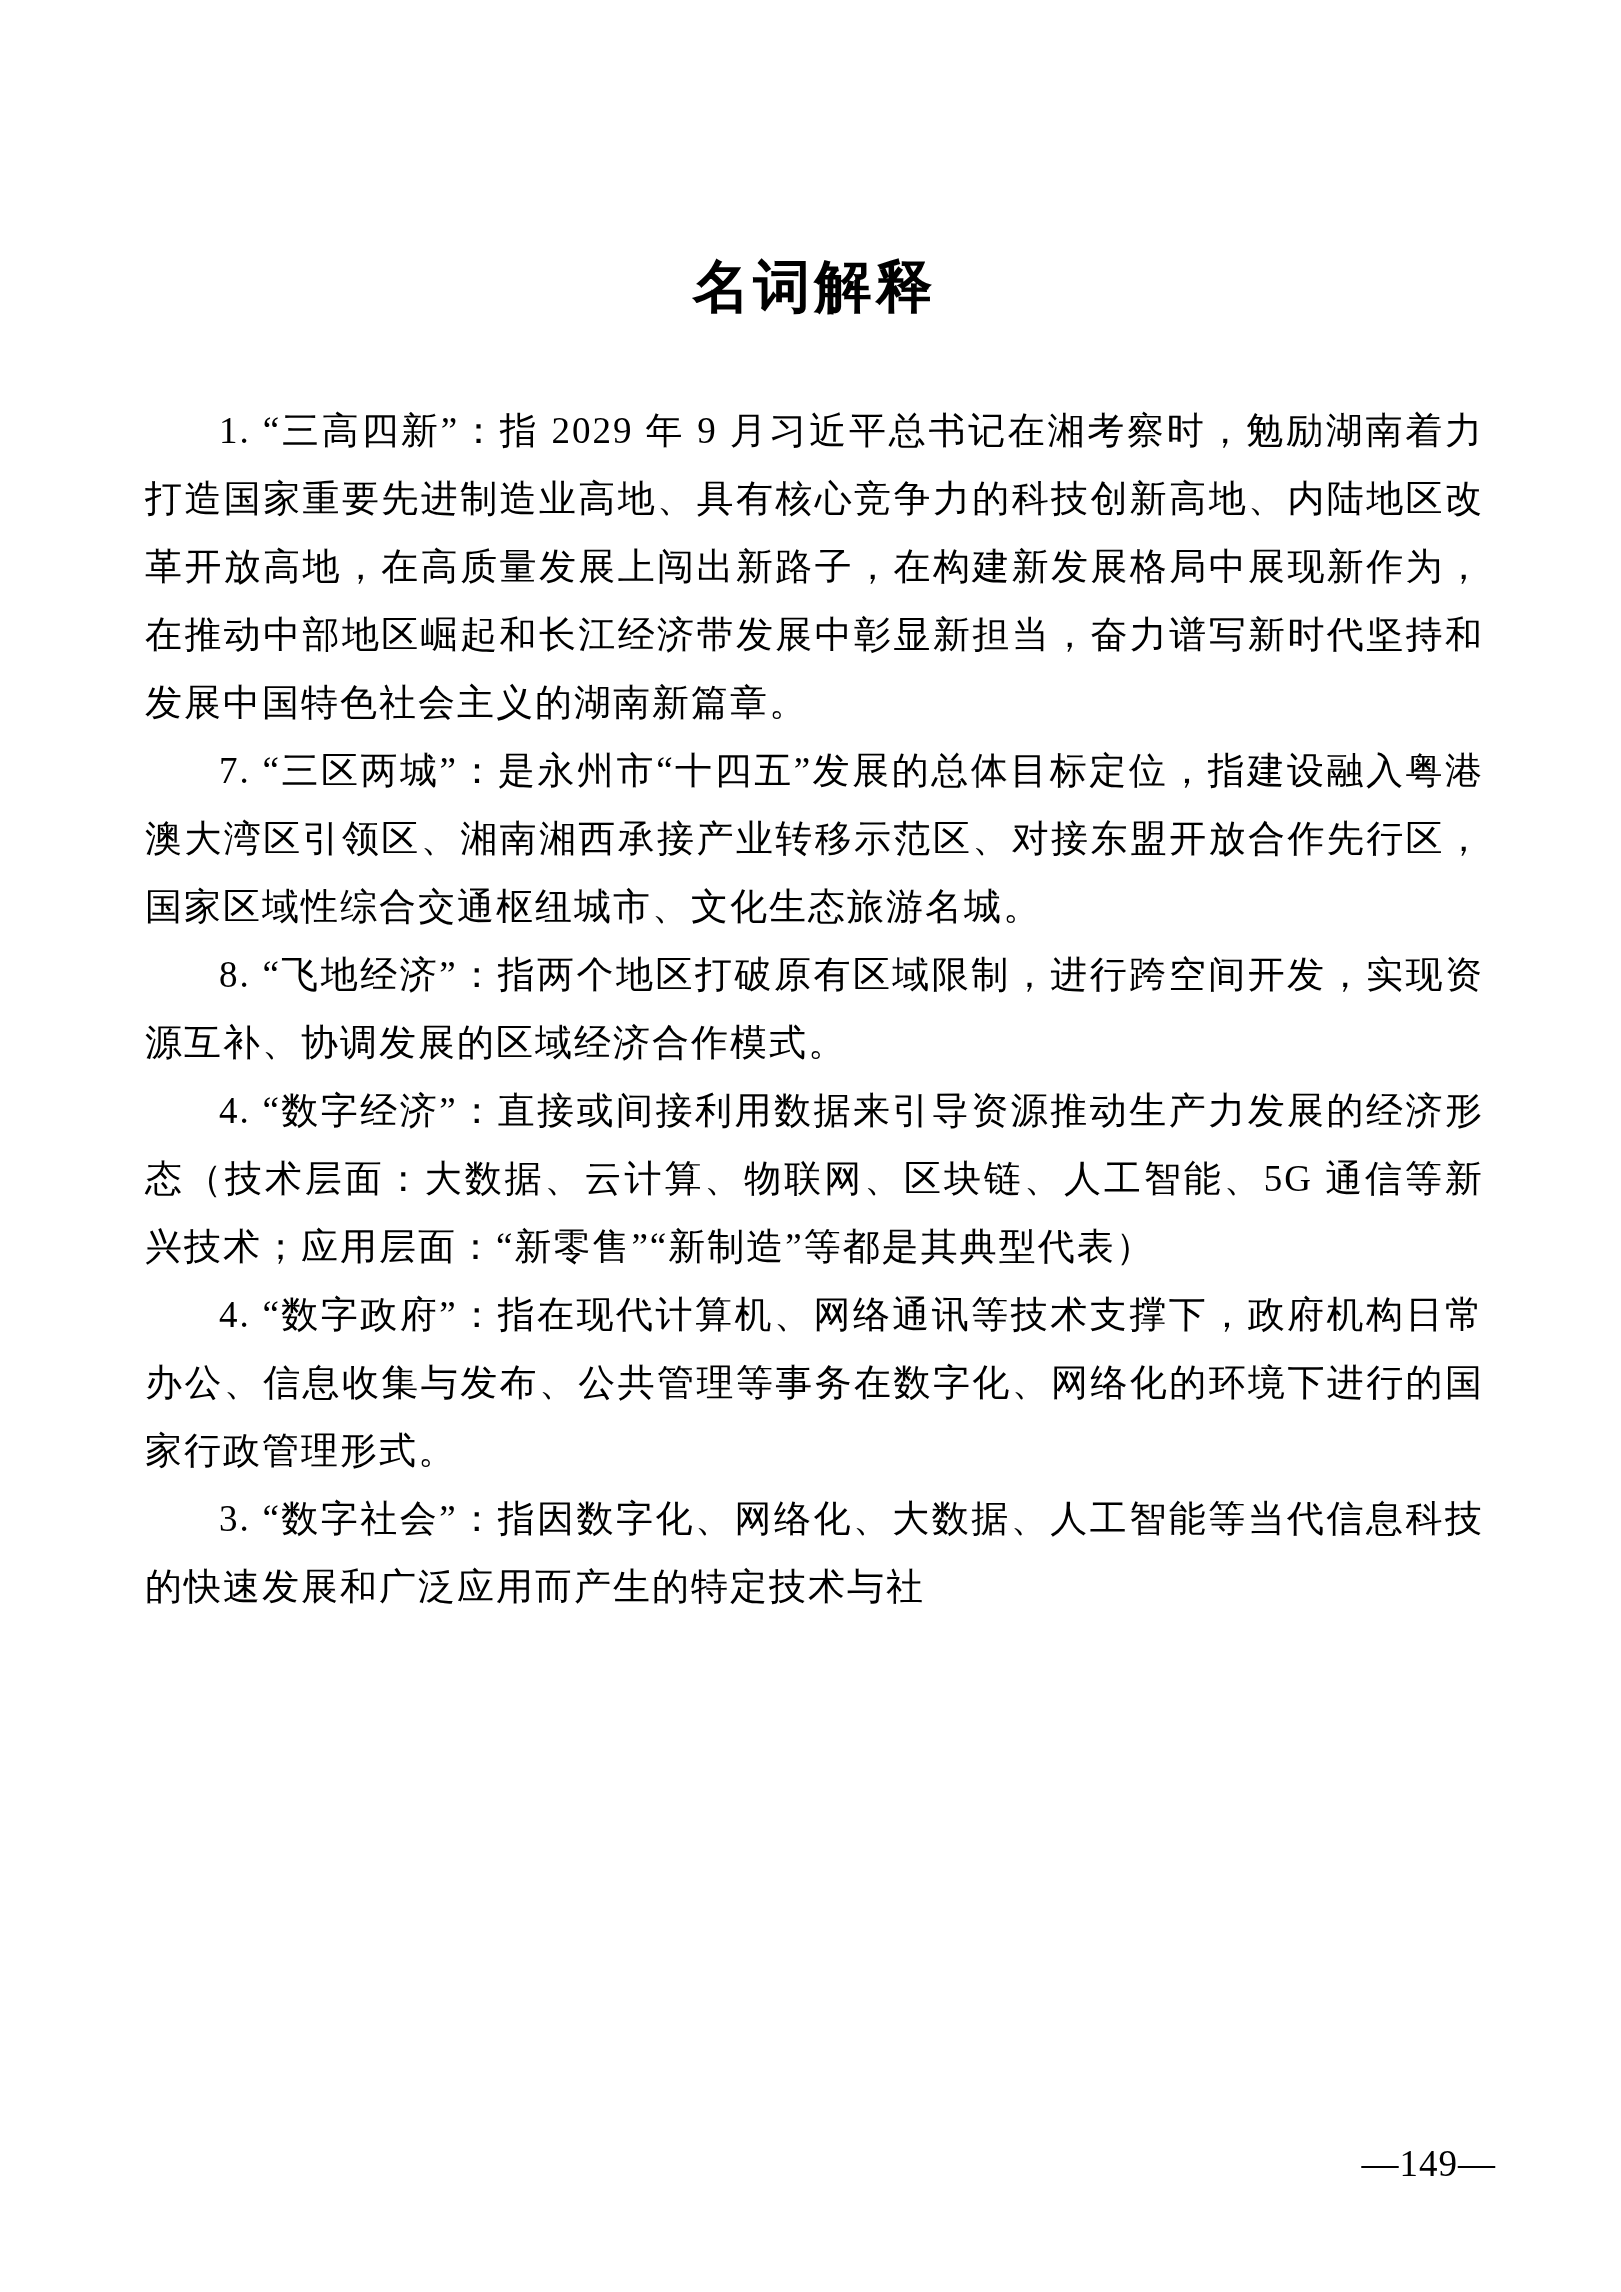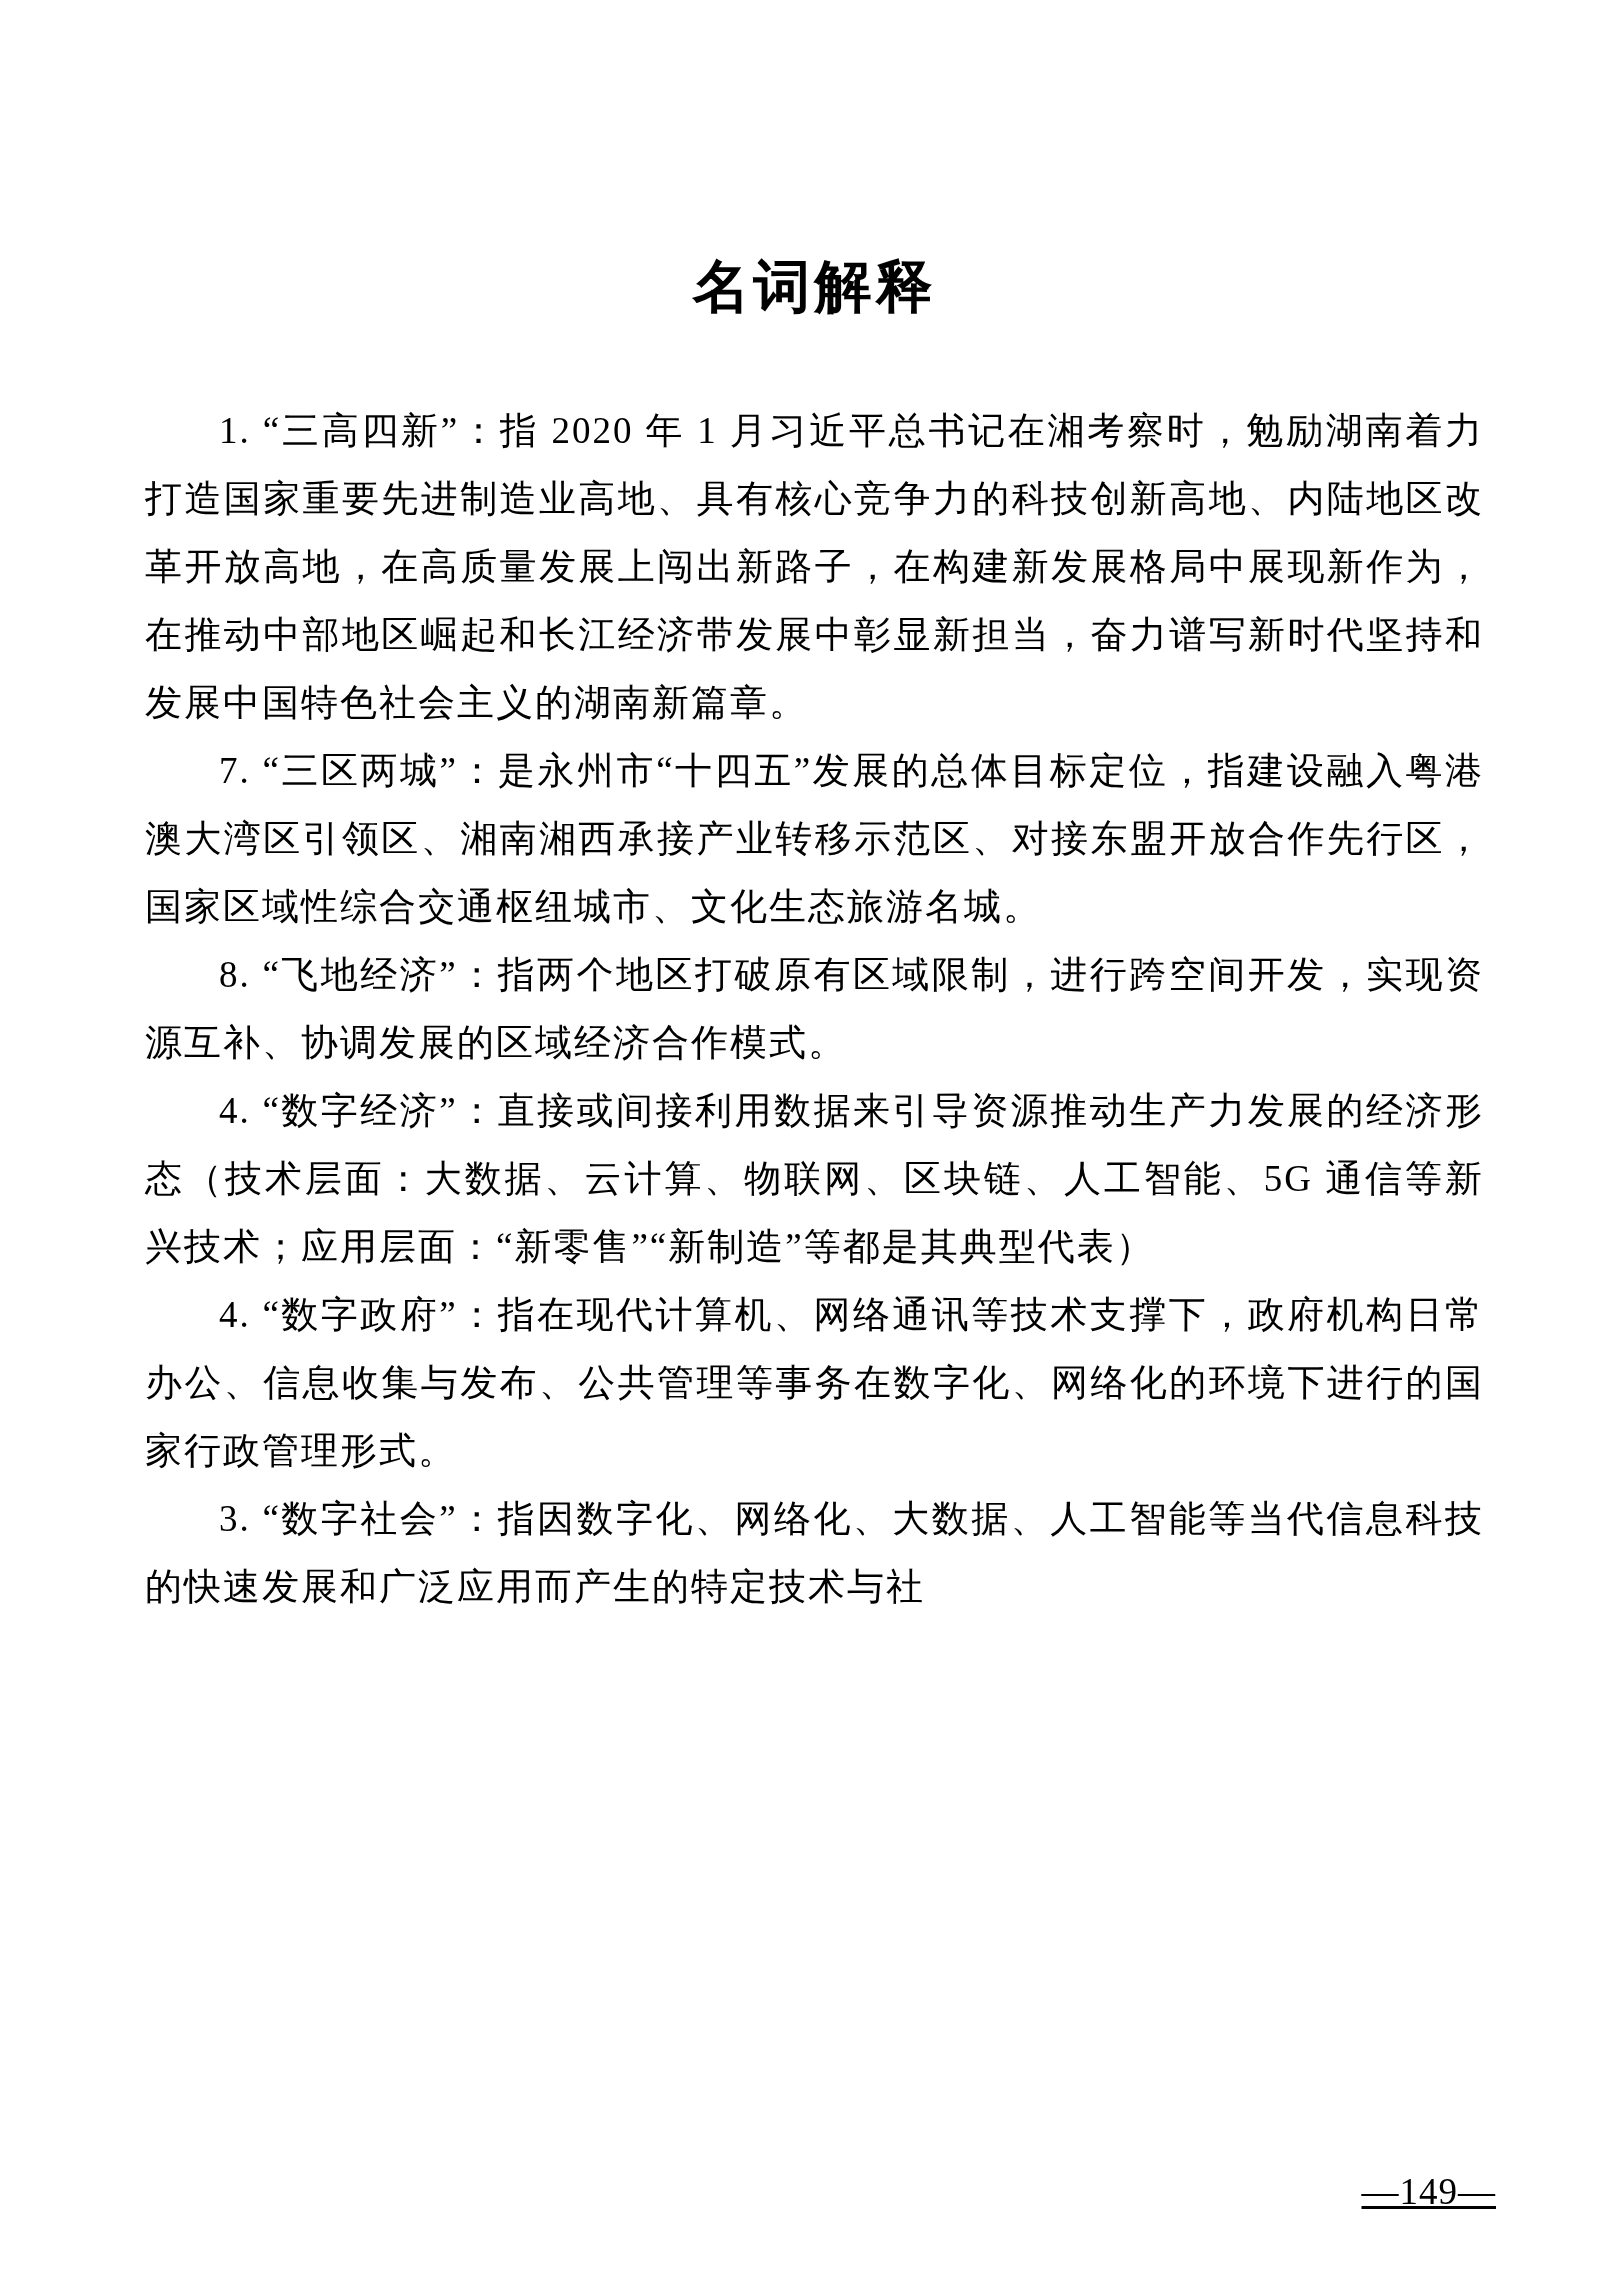--- a/index.html
+++ b/index.html
@@ -35,35 +35,34 @@
     text-justify: inter-ideograph;
     text-indent: 2em;
     letter-spacing: 2px;
   }
   .def-term {
     font-weight: normal;
   }
   .page-number {
     position: absolute;
     right: 125px;
-    bottom: 80px;
+    bottom: 108px;
     font-size: 37px;
     letter-spacing: 1px;
-    text-decoration: underline;
   }
 </style>
 </head>
 <body>
 
 <div class="page">
 
   <h1 class="doc-title">名词解释</h1>
 
   <p class="def-para">
-    <span class="def-term">1. “三高四新”：</span><span>指 2020 年 1 月习近平总书记在湘考察时，勉励湖南着力打造国家重要先进制造业高地、具有核心竞争力的科技创新高地、内陆地区改革开放高地，在高质量发展上闯出新路子，在构建新发展格局中展现新作为，在推动中部地区崛起和长江经济带发展中彰显新担当，奋力谱写新时代坚持和发展中国特色社会主义的湖南新篇章。</span>
+    <span class="def-term">1. “三高四新”：</span><span>指 2029 年 9 月习近平总书记在湘考察时，勉励湖南着力打造国家重要先进制造业高地、具有核心竞争力的科技创新高地、内陆地区改革开放高地，在高质量发展上闯出新路子，在构建新发展格局中展现新作为，在推动中部地区崛起和长江经济带发展中彰显新担当，奋力谱写新时代坚持和发展中国特色社会主义的湖南新篇章。</span>
   </p>
 
   <p class="def-para">
     <span class="def-term">7. “三区两城”：</span><span>是永州市“十四五”发展的总体目标定位，指建设融入粤港澳大湾区引领区、湘南湘西承接产业转移示范区、对接东盟开放合作先行区，国家区域性综合交通枢纽城市、文化生态旅游名城。</span>
   </p>
 
   <p class="def-para">
     <span class="def-term">8. “飞地经济”：</span><span>指两个地区打破原有区域限制，进行跨空间开发，实现资源互补、协调发展的区域经济合作模式。</span>
   </p>
 

